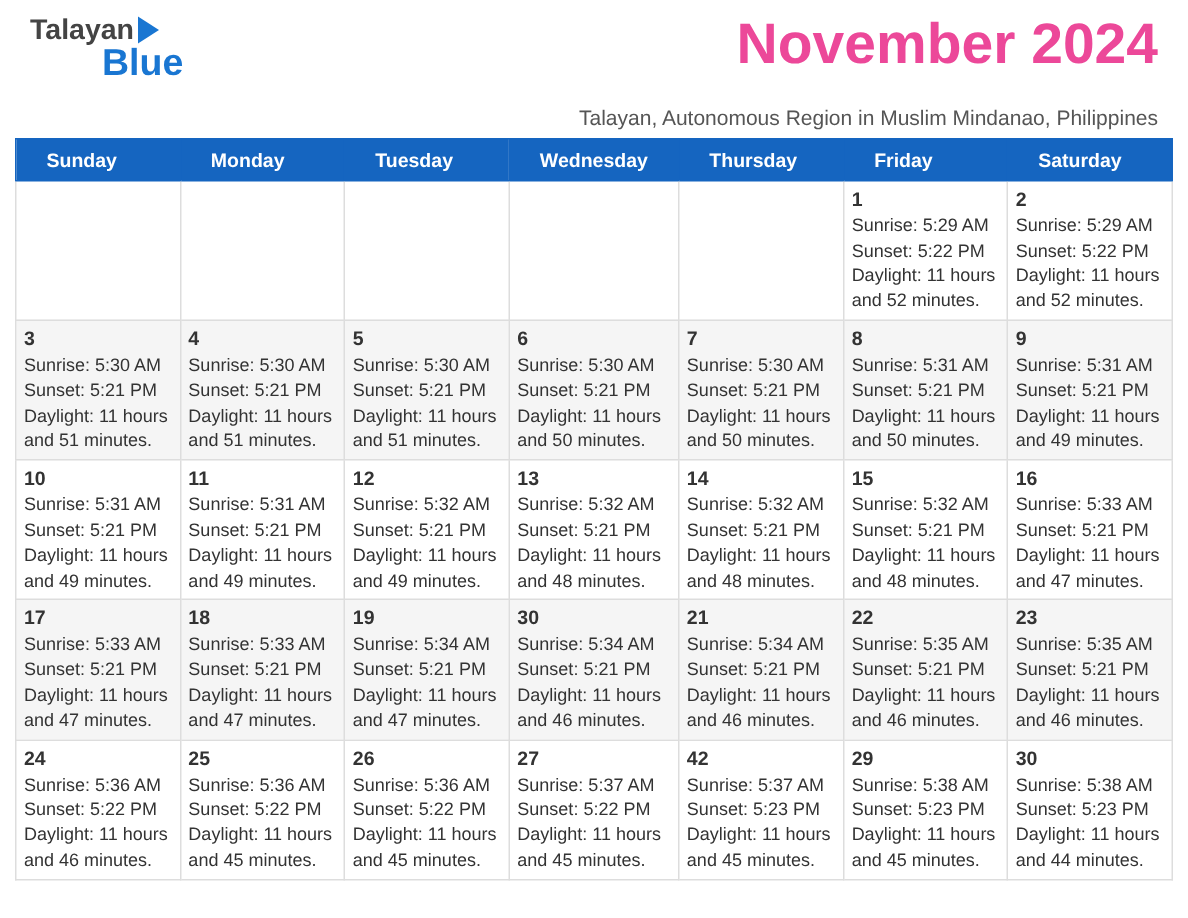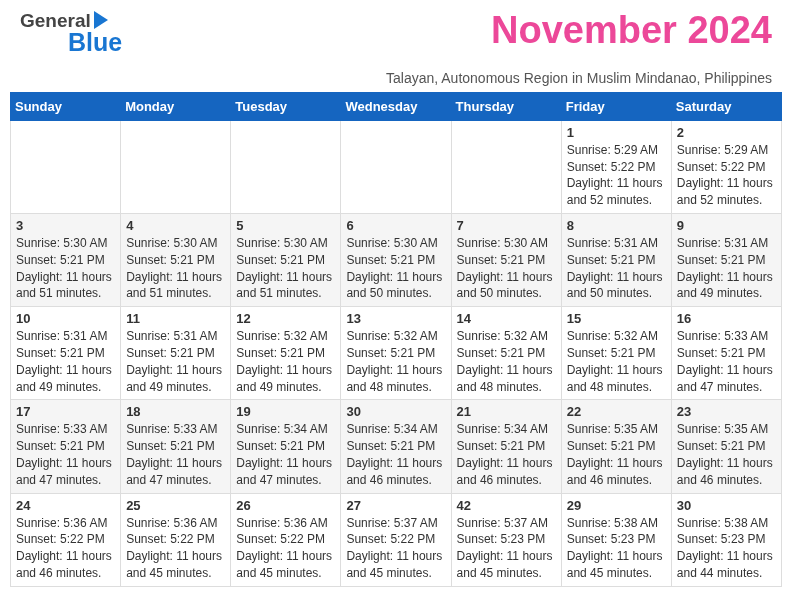--- a/index.html
+++ b/index.html
@@ -34,21 +34,21 @@
     .calendar {
       width: 100%;
       border-collapse: collapse;
       margin-top: 6px;
     }
     .calendar th {
       background: #1565C0;
       color: #fff;
       font-size: 13px;
       font-weight: bold;
-      padding: 6px 4px;
+      padding: 6px 20px;
       text-align: left;
       border: 1px solid #1565C0;
     }
     .calendar td {
       vertical-align: top;
       border: 1px solid #ddd;
       padding: 4px 5px;
       font-size: 10px;
       color: #333;
       width: 14.28%;
@@ -84,21 +84,21 @@
       color: #444;
     }
   </style>
 </head>
 <body>
 
 <div class="header">
   <div class="logo-area">
     <div style="display:flex;flex-direction:column;align-items:flex-start;">
       <div style="display:flex;align-items:center;">
-        <span class="logo-text-general" style="font-size:19px;font-weight:bold;color:#444;">General</span>
+        <span class="logo-text-general" style="font-size:19px;font-weight:bold;color:#444;">Talayan</span>
         <svg width="18" height="22" viewBox="0 0 18 22" style="margin-left:1px;margin-top:-2px;">
           <polygon points="2,2 16,11 2,20" fill="#1976D2"></polygon>
         </svg>
       </div>
       <span style="font-size:25px;font-weight:bold;color:#1976D2;margin-top:-4px;margin-left:48px;">Blue</span>
     </div>
   </div>
   <div class="title-block">
     <div class="month-title">November 2024</div>
     <div class="subtitle">Talayan, Autonomous Region in Muslim Mindanao, Philippines</div>

